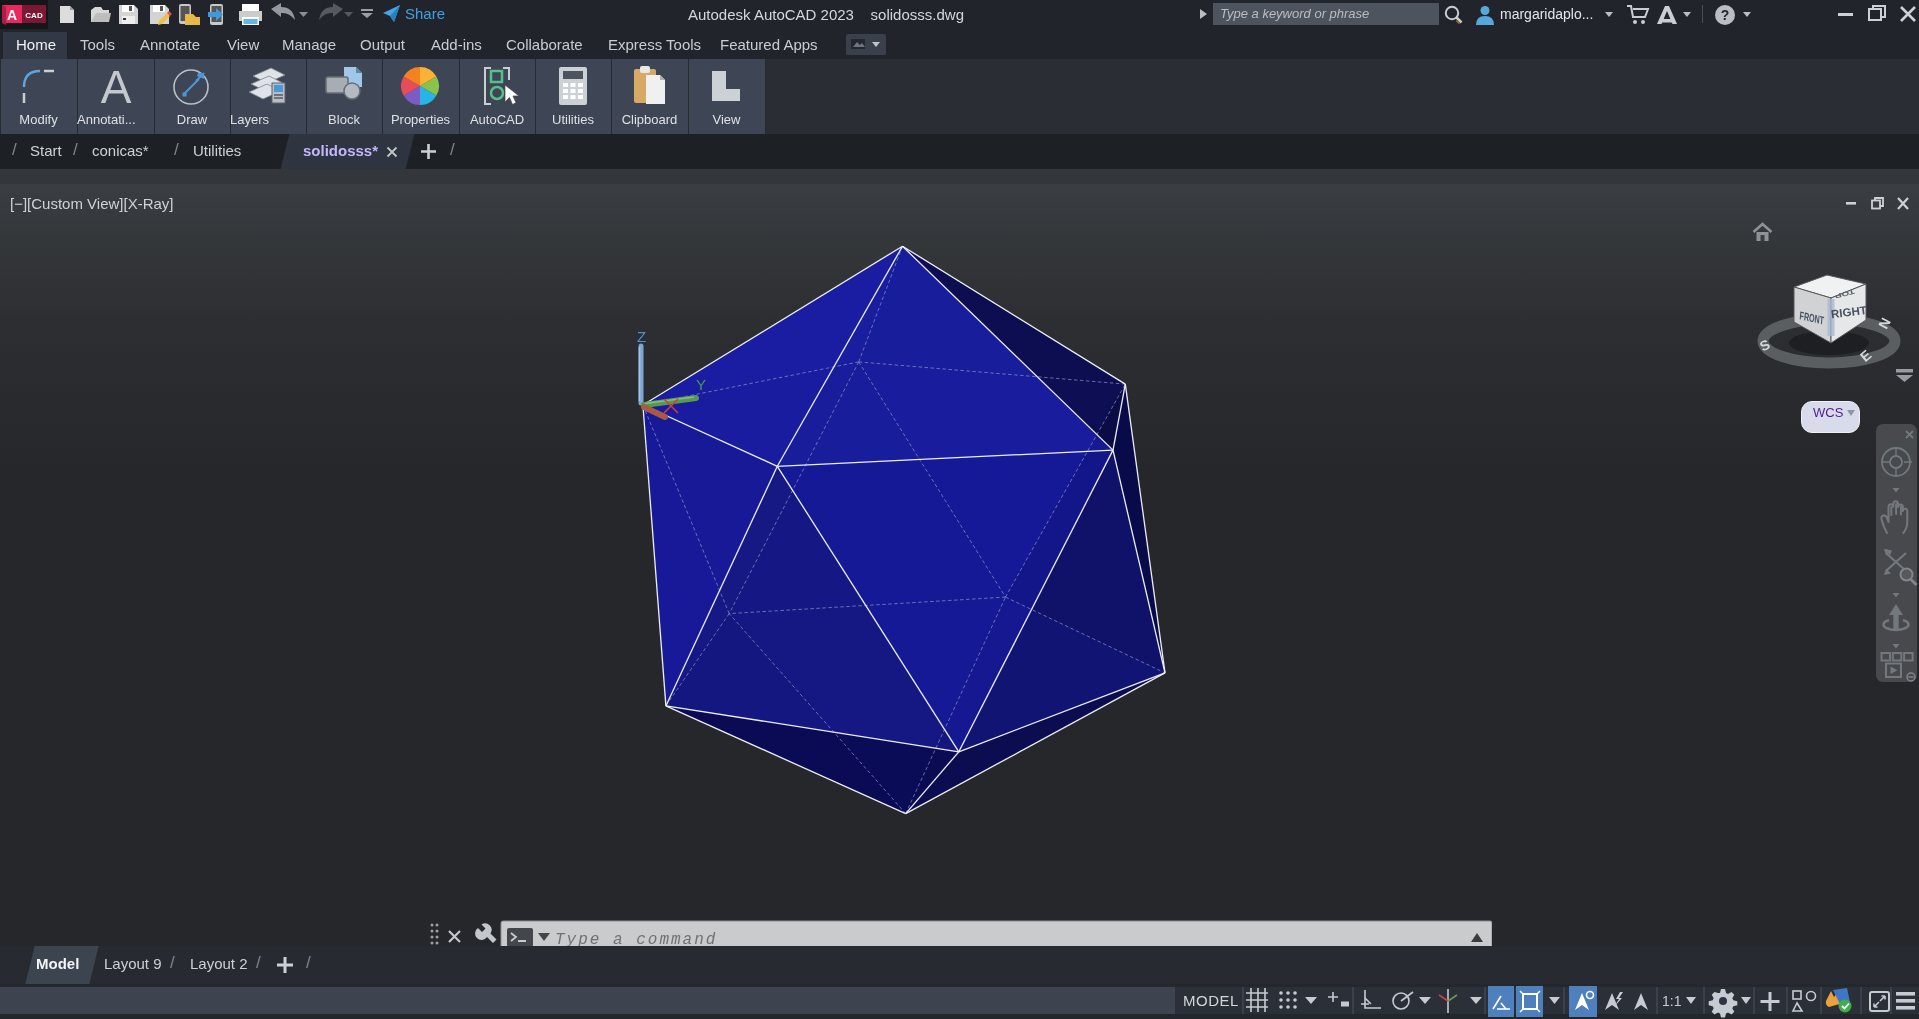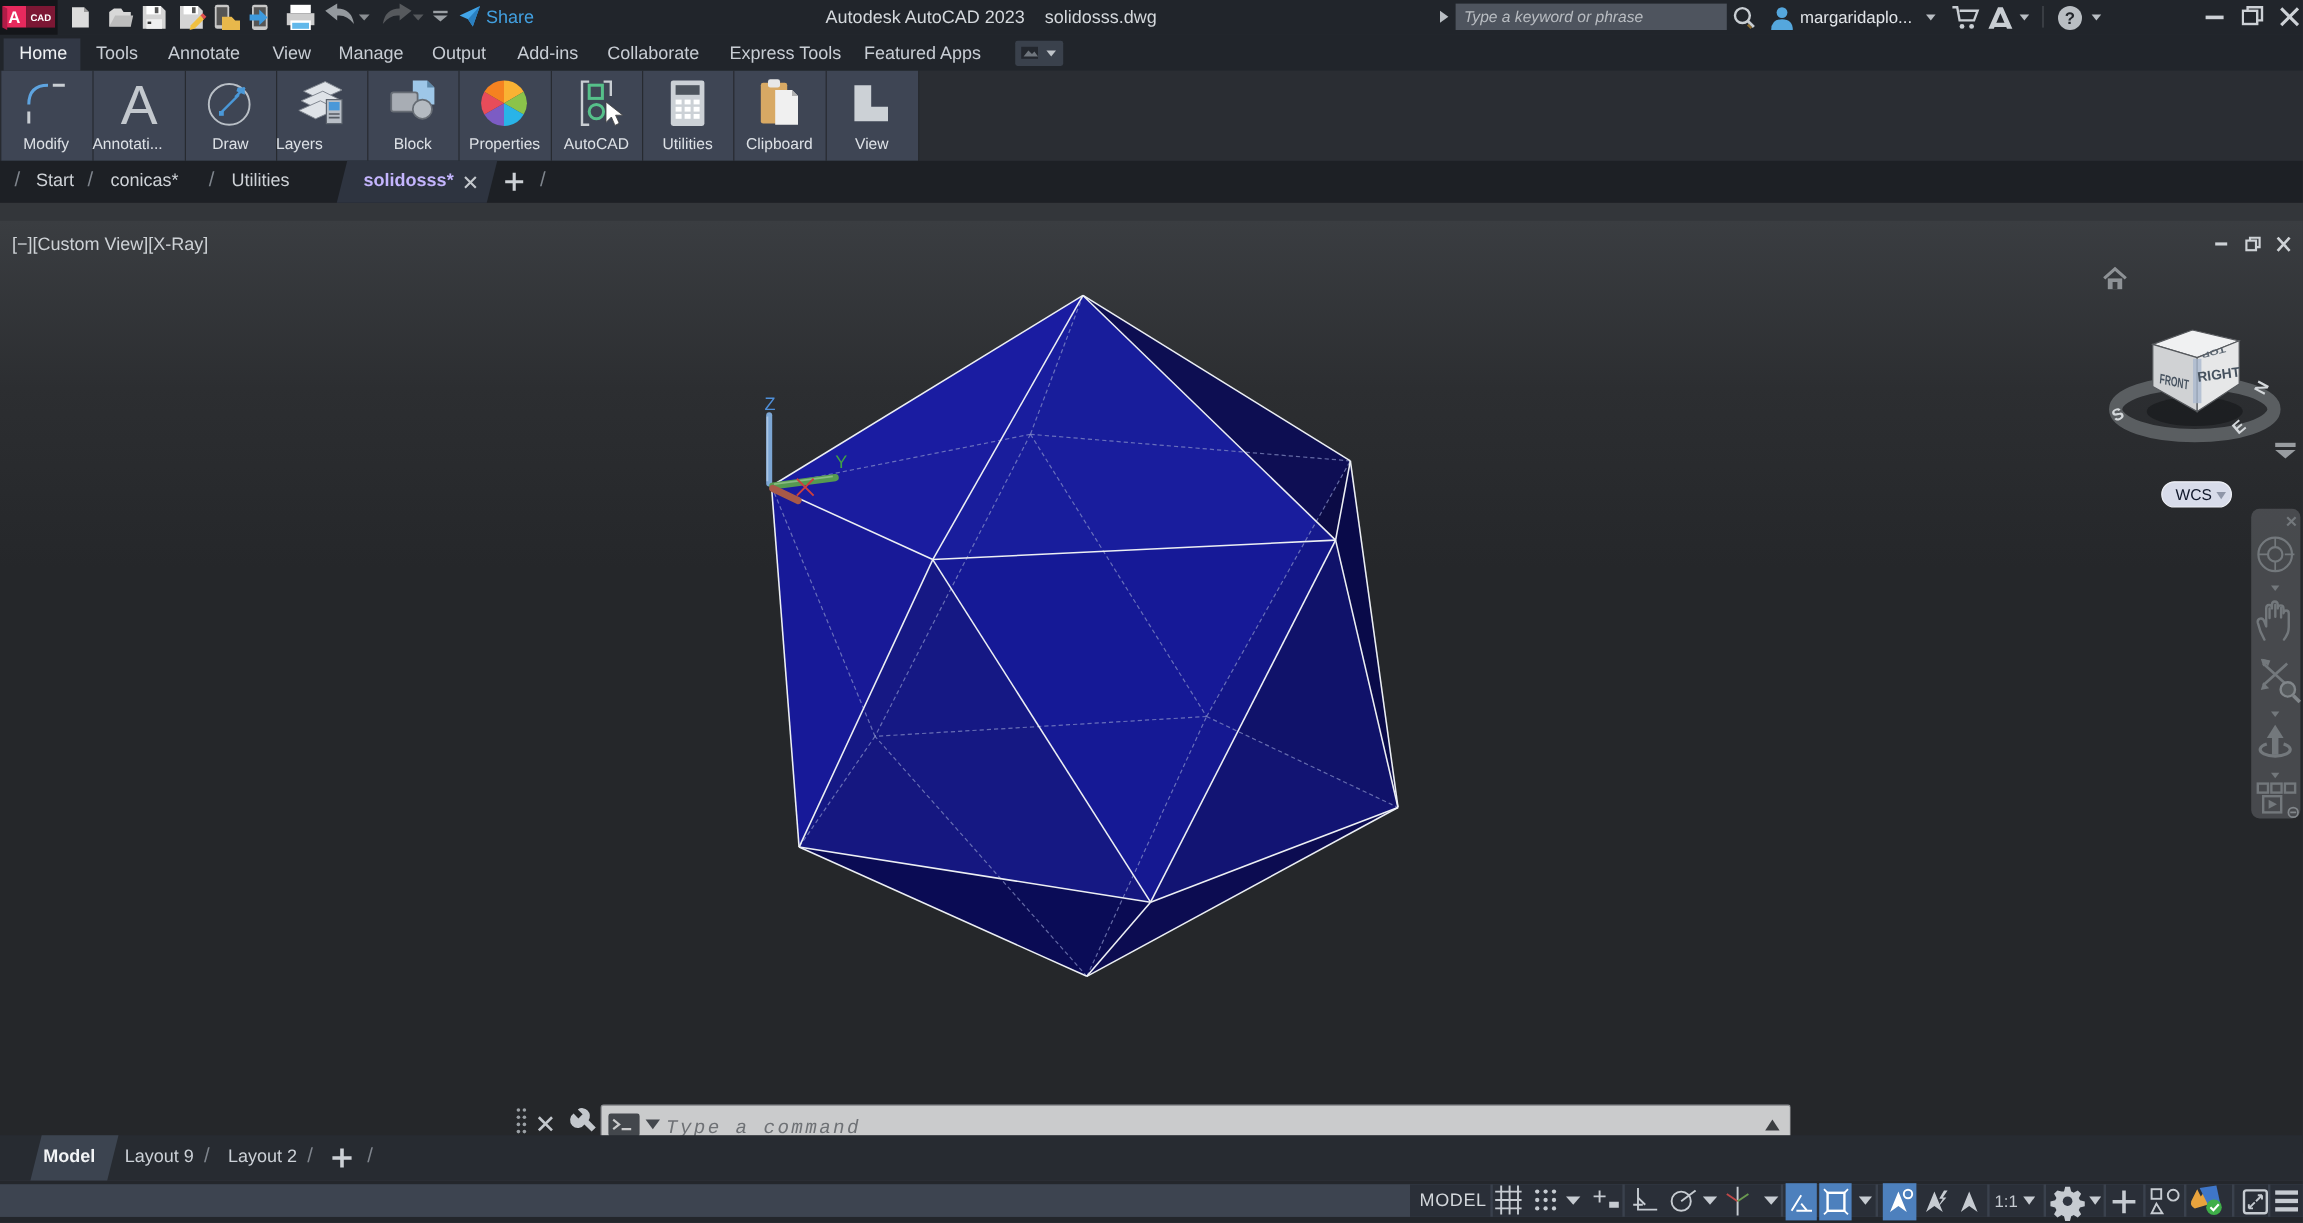--- a/index.html
+++ b/index.html
@@ -338,21 +338,21 @@
   <rect x="97.5" y="45" width="7" height="37" fill="#aab9ce" opacity="0.8"></rect>
   <text x="82" y="66" font-size="11.5" font-weight="bold" fill="#46525f" text-anchor="middle" transform="scale(0.62,1) translate(50,2) rotate(8 82 62)">FRONT</text>
   <text x="119" y="62" font-size="11.5" font-weight="bold" fill="#46525f" text-anchor="middle" transform="rotate(-7 119 59)">RIGHT</text>
   <text x="116" y="33" font-size="10" font-weight="bold" fill="#5a6570" transform="rotate(165 114 29) scale(1,0.62)" text-anchor="middle">TOP</text>
   <g fill="#989ca0">
         <rect x="166" y="115" width="17" height="3.5"></rect>
         <polygon points="166,121 183,121 174.5,128"></polygon>
       </g>
 </svg>
 
- <div style="position:absolute;left:1801px;top:217px;width:59px;height:22px;background:#d8dcea;border:1px solid #eef0f6;border-radius:11px;color:#0f172a;font-size:13px;padding:3px 0 0 11px;white-space:nowrap">WCS <span style="display:inline-block;width:0;height:0;border-top:6px solid #8f96a8;border-left:4.5px solid transparent;border-right:4.5px solid transparent;vertical-align:1px"></span></div>
+ <div style="position:absolute;left:1801px;top:217px;width:59px;height:32px;background:#d8dcea;border:1px solid #eef0f6;border-radius:11px;color:#4c1d95;font-size:13px;padding:3px 0 0 11px;white-space:nowrap">WCS <span style="display:inline-block;width:0;height:0;border-top:6px solid #8f96a8;border-left:4.5px solid transparent;border-right:4.5px solid transparent;vertical-align:1px"></span></div>
  <svg style="position:absolute;left:1875px;top:238px" width="44" height="264" viewBox="0 0 44 264">
   <rect x="1" y="2" width="41" height="258" rx="7" fill="rgba(122,126,130,0.40)"></rect>
   <g stroke="#73787c" fill="none" stroke-width="1.8">
     <path d="M31 9 l7 7 M38 9 l-7 7"></path>
     <circle cx="21" cy="40" r="14"></circle>
         <circle cx="21" cy="40" r="6"></circle>
     <path d="M21 26 v8 M21 46 v8 M7 40 h8 M29 40 h8" stroke-width="1.4"></path>
   </g>
   <polygon points="17.5,66 24.5,66 21,70.5" fill="#73787c"></polygon>
   <g stroke="#73787c" fill="none" stroke-width="2" stroke-linecap="round" stroke-linejoin="round">

